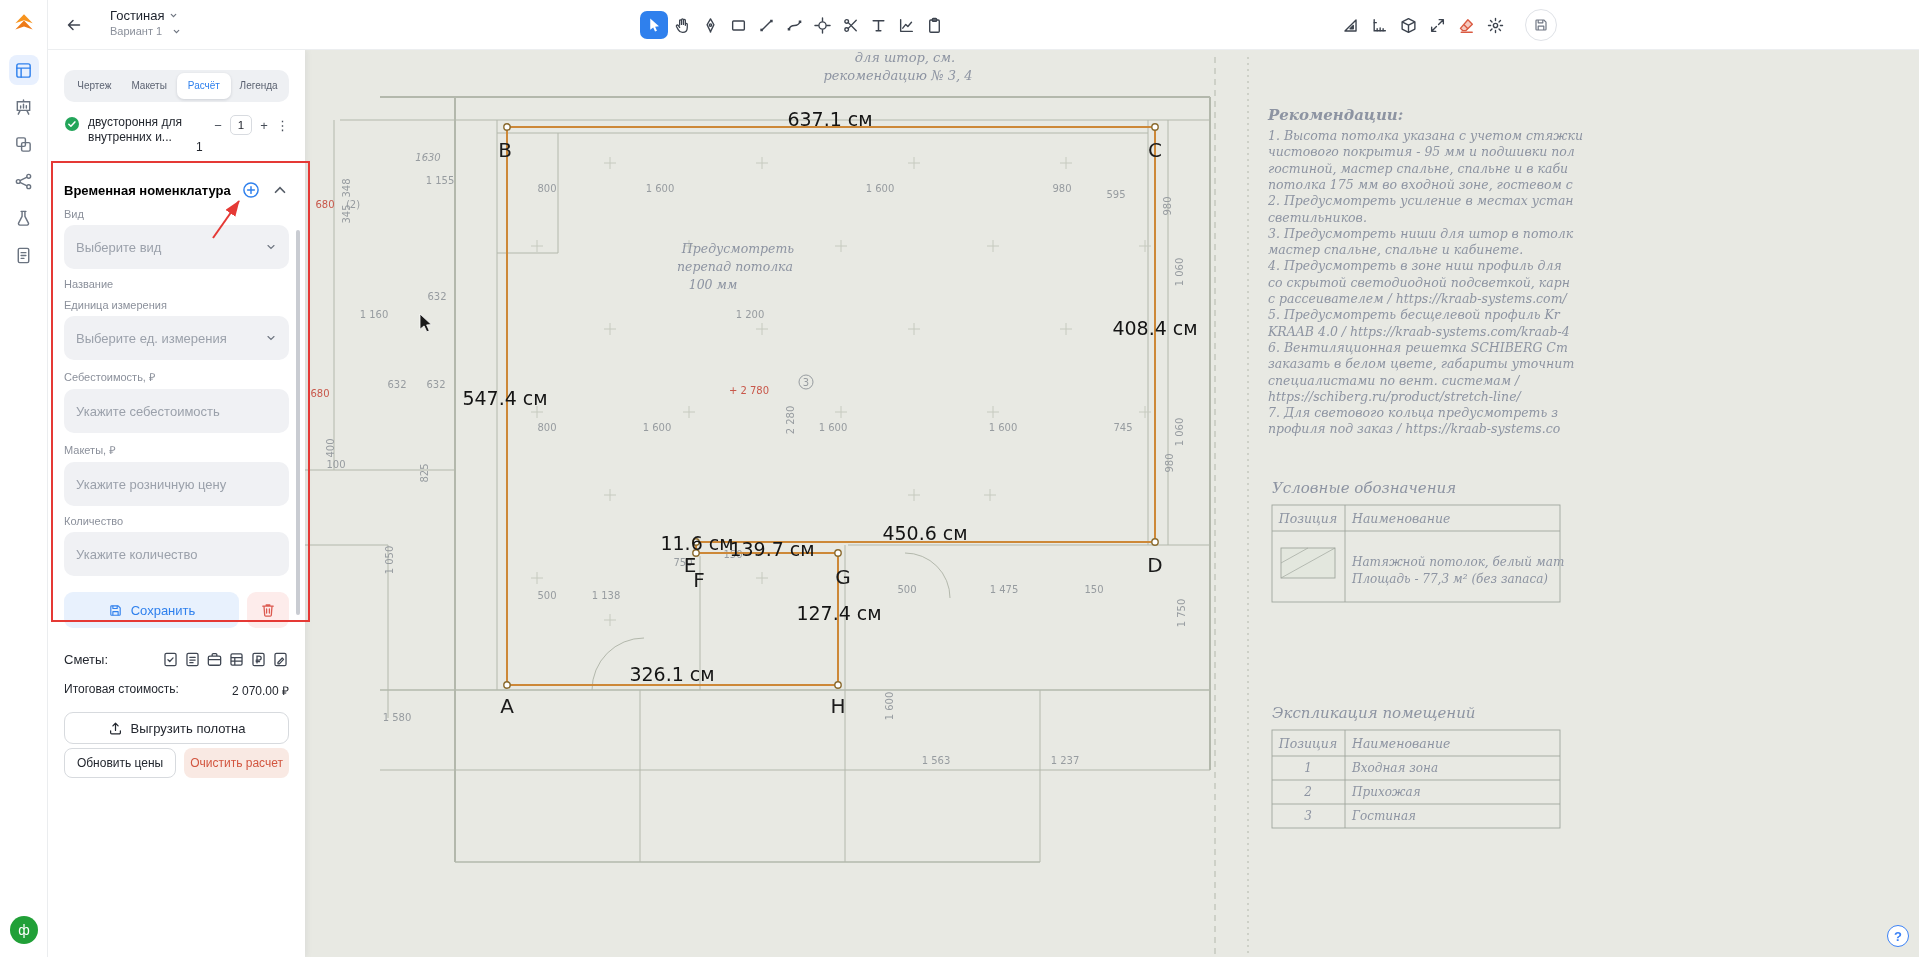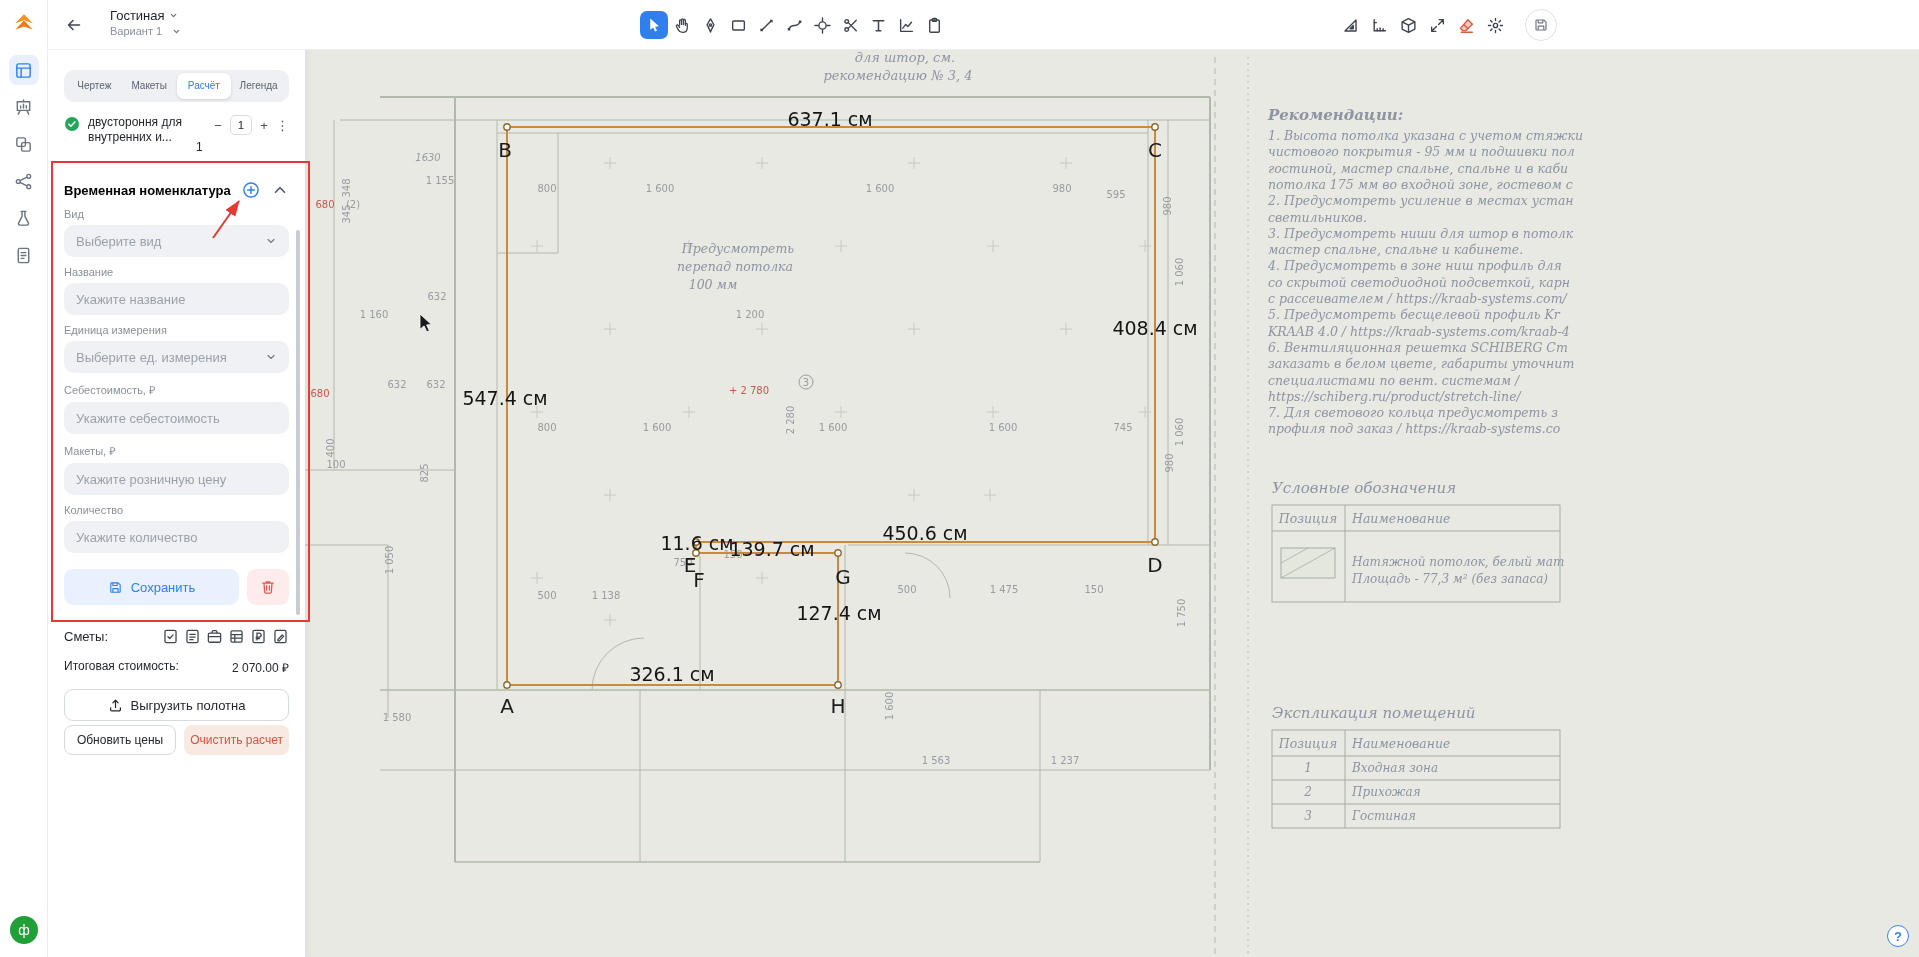--- a/index.html
+++ b/index.html
@@ -46,21 +46,21 @@
 .st-val{width:22px;height:20px;border:1px solid #d8dbe0;border-radius:5px;text-align:center;font-size:11.5px;line-height:19px;color:#23272f}
 .dots{cursor:pointer;font-size:13px;color:#474e59}
 .cat-qty{font-size:12px;color:#23272f;margin-top:5px;transform:translateX(-16px)}
 .section-head{display:flex;align-items:center;margin-top:27px}
 .section-title{font-size:13px;font-weight:600;color:#000000}
 .icon-btn{width:18px;height:18px;color:#6b7280;cursor:pointer}
 .icon-btn.blue{color:#2f80ed;margin-left:auto}
 .icon-btn.chev{margin-left:11px;color:#565d68}
 .field{margin-top:9px}
 .field label{display:block;font-size:11px;color:#8b909b;margin-bottom:5px}
-.input,.select{height:32px;background:#f0f1f4;border-radius:10px;border:none;width:100%;padding:0 12px;font-size:13px;color:#3a3f49;display:flex;align-items:center;justify-content:space-between;font-family:inherit;outline:none}
+.input,.select{height:44px;background:#f0f1f4;border-radius:10px;border:none;width:100%;padding:0 12px;font-size:13px;color:#3a3f49;display:flex;align-items:center;justify-content:space-between;font-family:inherit;outline:none}
 input.input::placeholder{color:#9ba1ab}
 .select .ph{color:#9ba1ab}
 .select .chv{width:12px;height:12px;color:#6e7580}
 .form-actions{display:flex;gap:8px;margin-top:16px}
 .save-btn{flex:1;height:36px;background:#e8f1fd;border:none;border-radius:9px;color:#2f80ed;font-size:13px;font-weight:500;display:flex;align-items:center;justify-content:center;gap:8px;font-family:inherit;cursor:pointer}
 .save-btn .bicon{width:15px;height:15px}
 .trash-btn{width:42px;height:36px;background:#fdeceb;border:none;border-radius:9px;color:#dc5a50;display:flex;align-items:center;justify-content:center;cursor:pointer}
 .trash-btn .bicon{width:16px;height:16px}
 .smeta-row{display:flex;align-items:center;margin-top:23px}
 .smeta-label{font-size:13px;color:#23272f}
@@ -515,21 +515,20 @@
         <span class="ph">Выберите вид</span>
         <span class="chv" data-icon="chevDown">
             <svg viewBox="0 0 16 16" fill="none" stroke="currentColor" stroke-width="1.5" stroke-linecap="round">
               <path d="m4 6 4 4 4-4"></path>
             </svg>
           </span>
       </div>
     </div>
     <div class="field">
       <label>Название</label>
-      <input class="input" placeholder="Укажите название" style="">
     </div>
     <div class="field">
       <label>Единица измерения</label>
       <div class="select">
         <span class="ph">Выберите ед. измерения</span>
         <span class="chv" data-icon="chevDown">
             <svg viewBox="0 0 16 16" fill="none" stroke="currentColor" stroke-width="1.5" stroke-linecap="round">
               <path d="m4 6 4 4 4-4"></path>
             </svg>
           </span>

